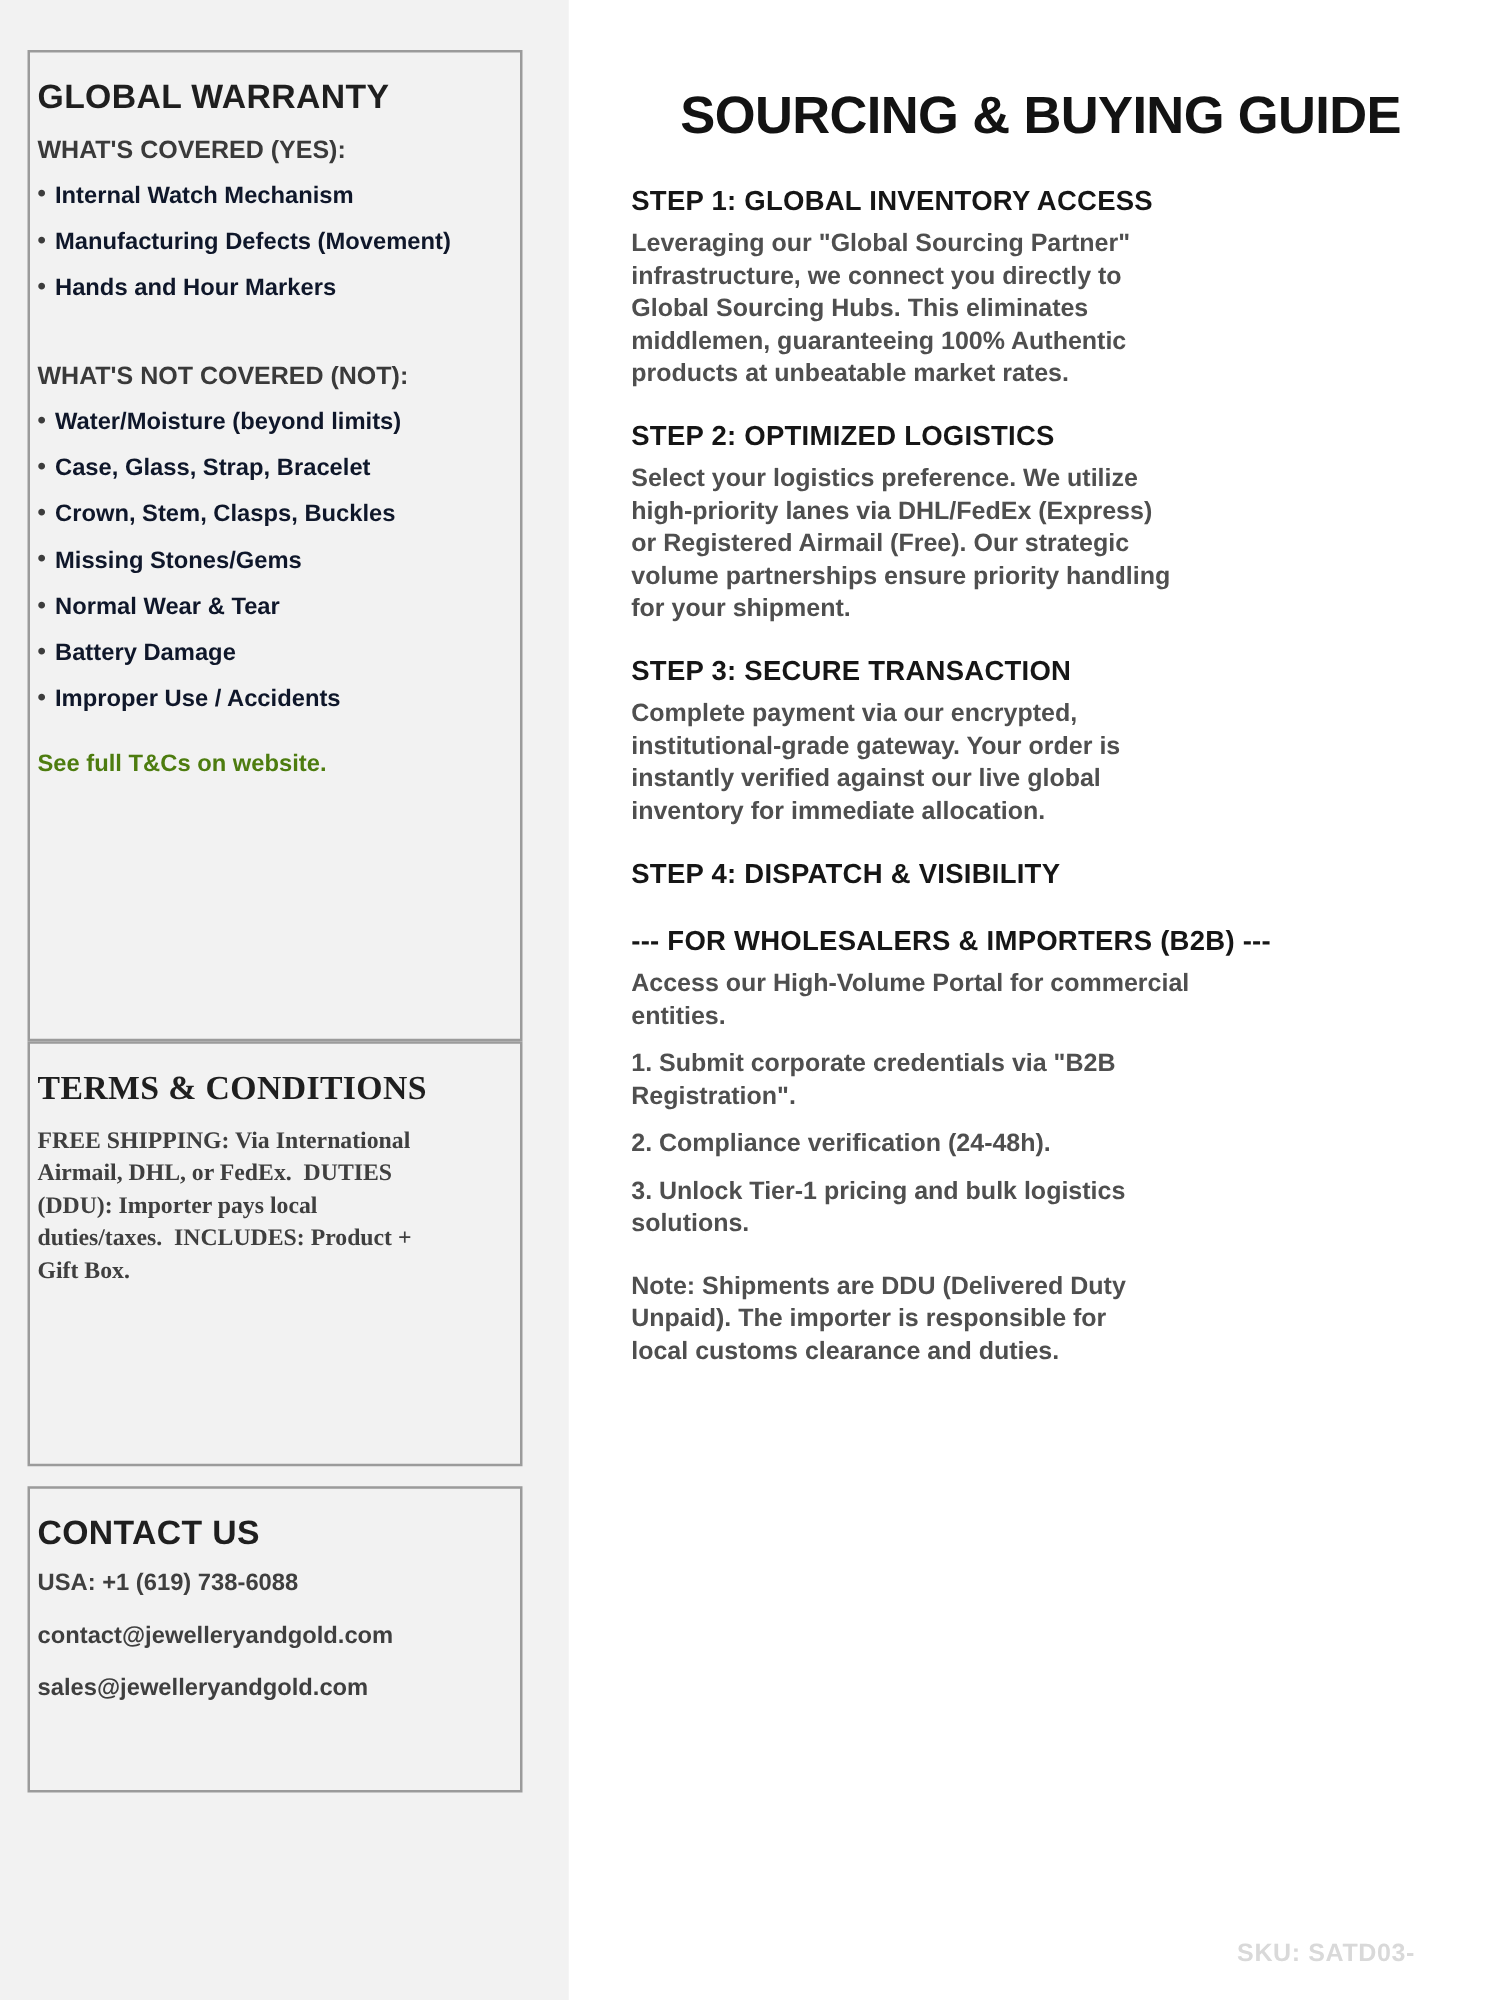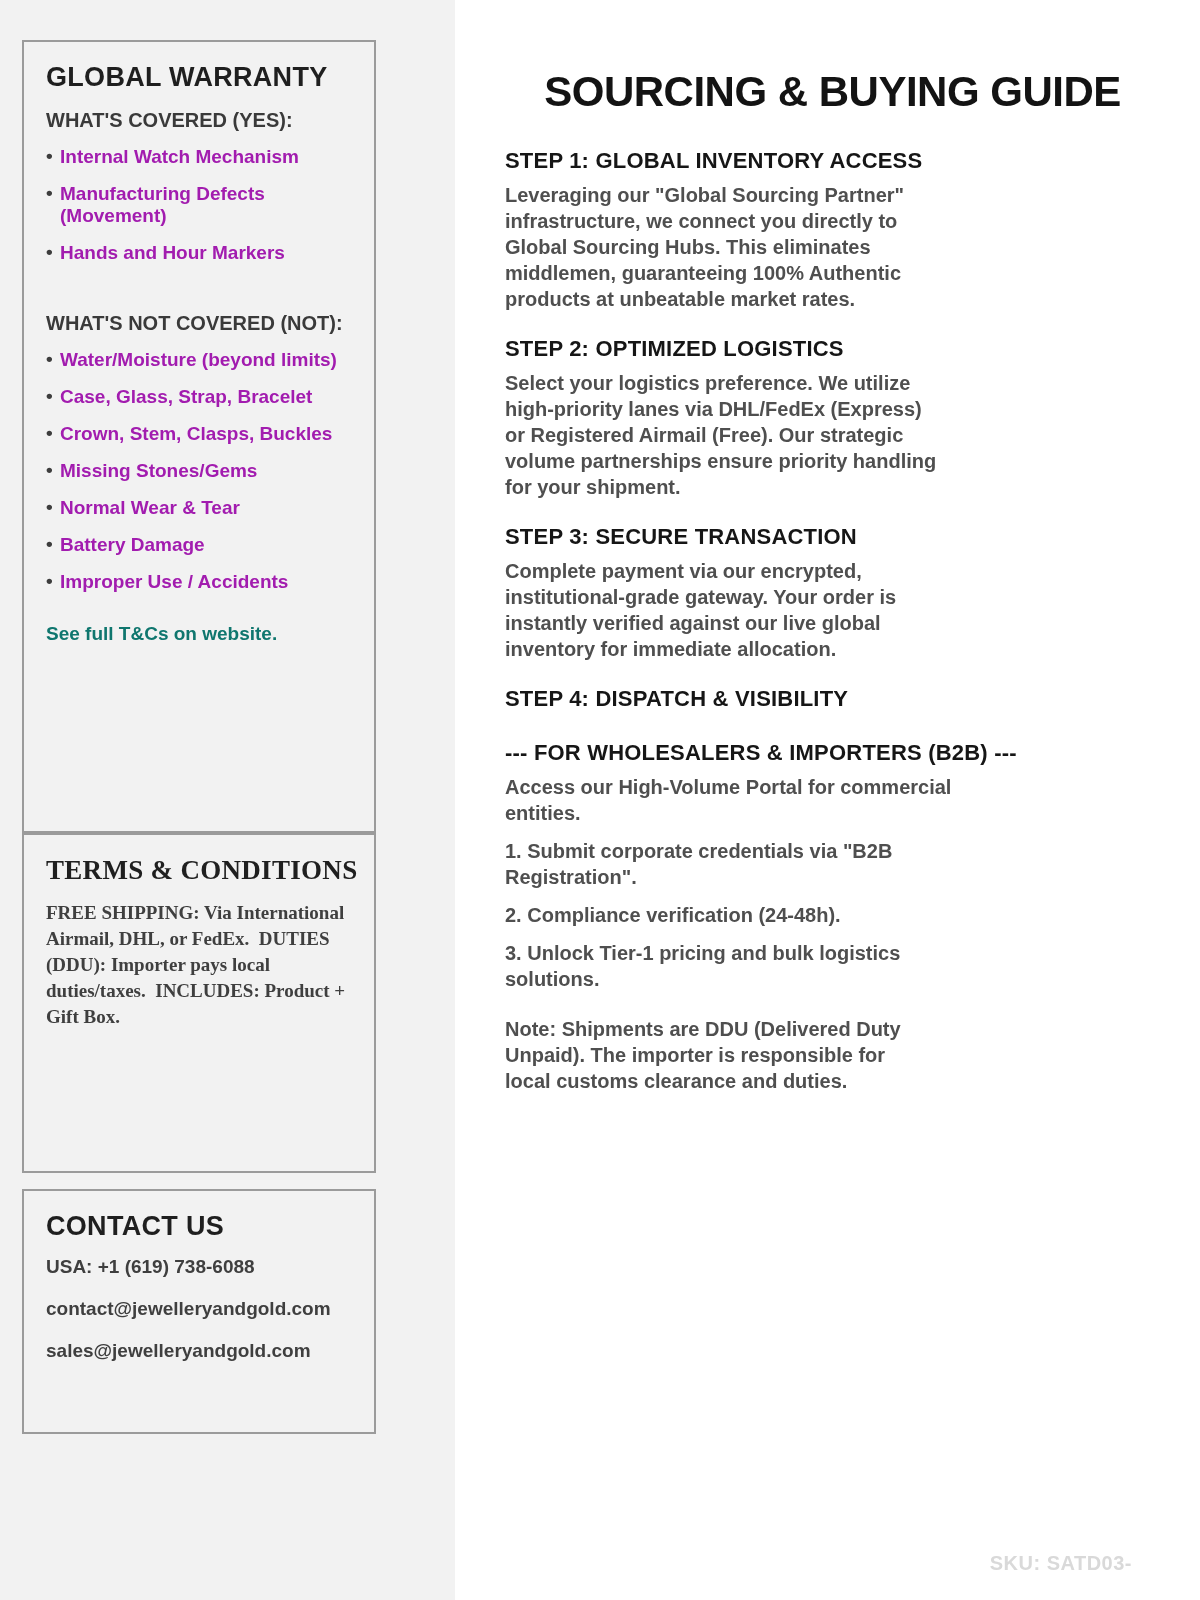--- a/index.html
+++ b/index.html
@@ -16,24 +16,24 @@
 
   
   .sidebar {
     width: 455px;
     min-width: 455px;
     height: 1600px;
     background: #f2f2f2;
     padding-left: 22px;
   }
   .side-box {
-    width: 354px;
+    width: 396px;
     border: 2px solid #9b9b9b;
     background: #f2f2f2;
-    padding: 20px 16px 0 22px;
+    padding: 20px 16px 0 6px;
   }
   .box-warranty { margin-top: 40px; height: 793px; }
   .box-terms    { height: 340px; font-family: Liberation Serif, serif; }
   .box-contact  { margin-top: 16px; height: 245px; }
 
   .side-title {
     font-size: 27px;
     font-weight: 800;
     color: #1f1f1f;
     letter-spacing: 0.3px;
@@ -41,37 +41,37 @@
   .side-subhead {
     font-size: 20px;
     font-weight: 700;
     color: #3a3a3a;
     margin-top: 16px;
   }
   .side-list { list-style: none; margin-top: 14px; }
   .side-list li {
     font-size: 19px;
     font-weight: 700;
-    color: #a21caf;
+    color: #0f172a;
     margin-bottom: 15px;
     padding-left: 14px;
     position: relative;
   }
   .side-list li::before {
     content: "\2022";
     position: absolute;
     left: 0;
     top: -1px;
     color: #3d3d3d;
   }
   .gap-before { margin-top: 48px; }
   .side-footnote {
     font-size: 19px;
     font-weight: 700;
-    color: #0f766e;
+    color: #4d7c0f;
     margin-top: 30px;
   }
   .side-body {
     font-size: 19px;
     font-weight: 700;
     color: #3f3f3f;
     line-height: 26px;
     margin-top: 14px;
     white-space: pre-wrap;
   }

